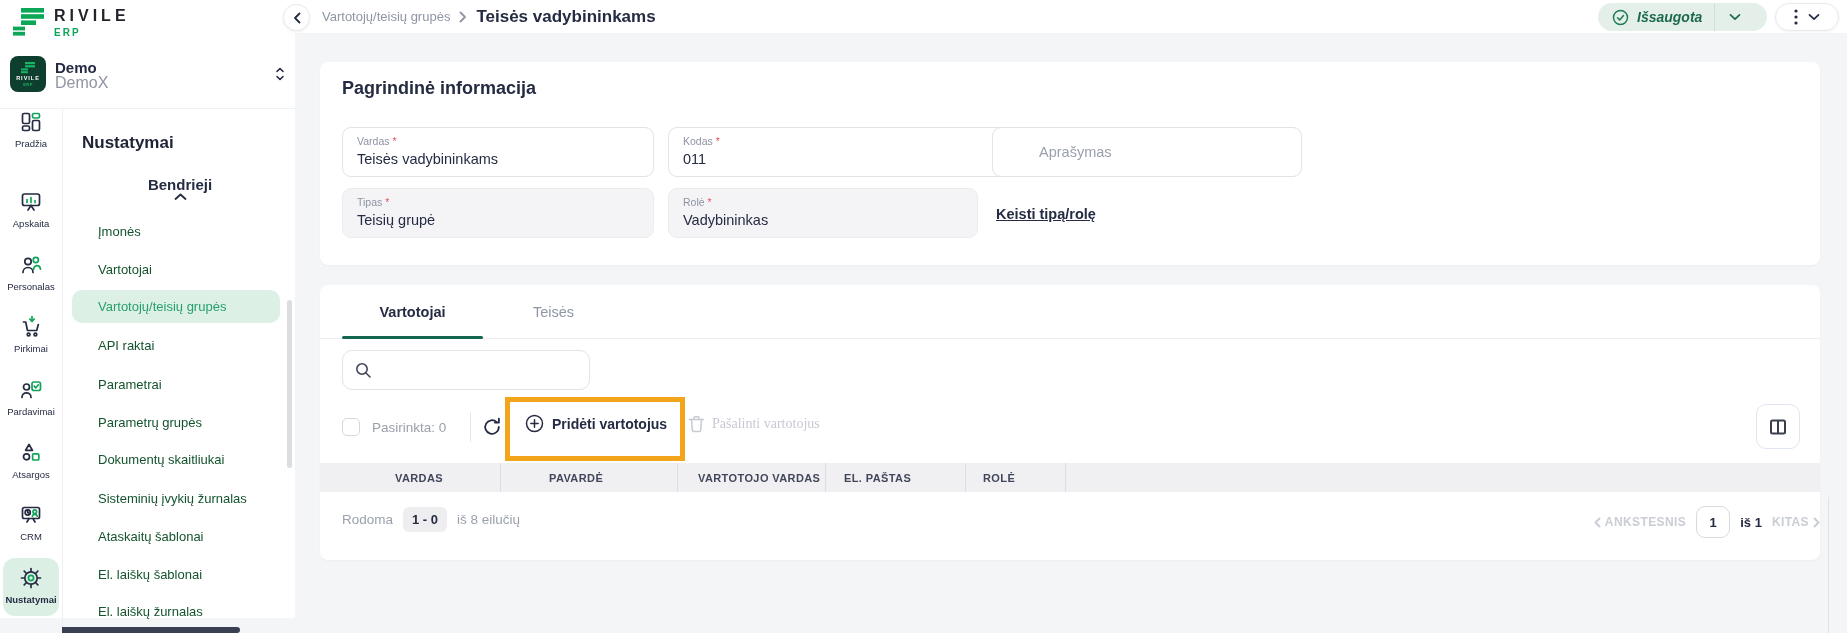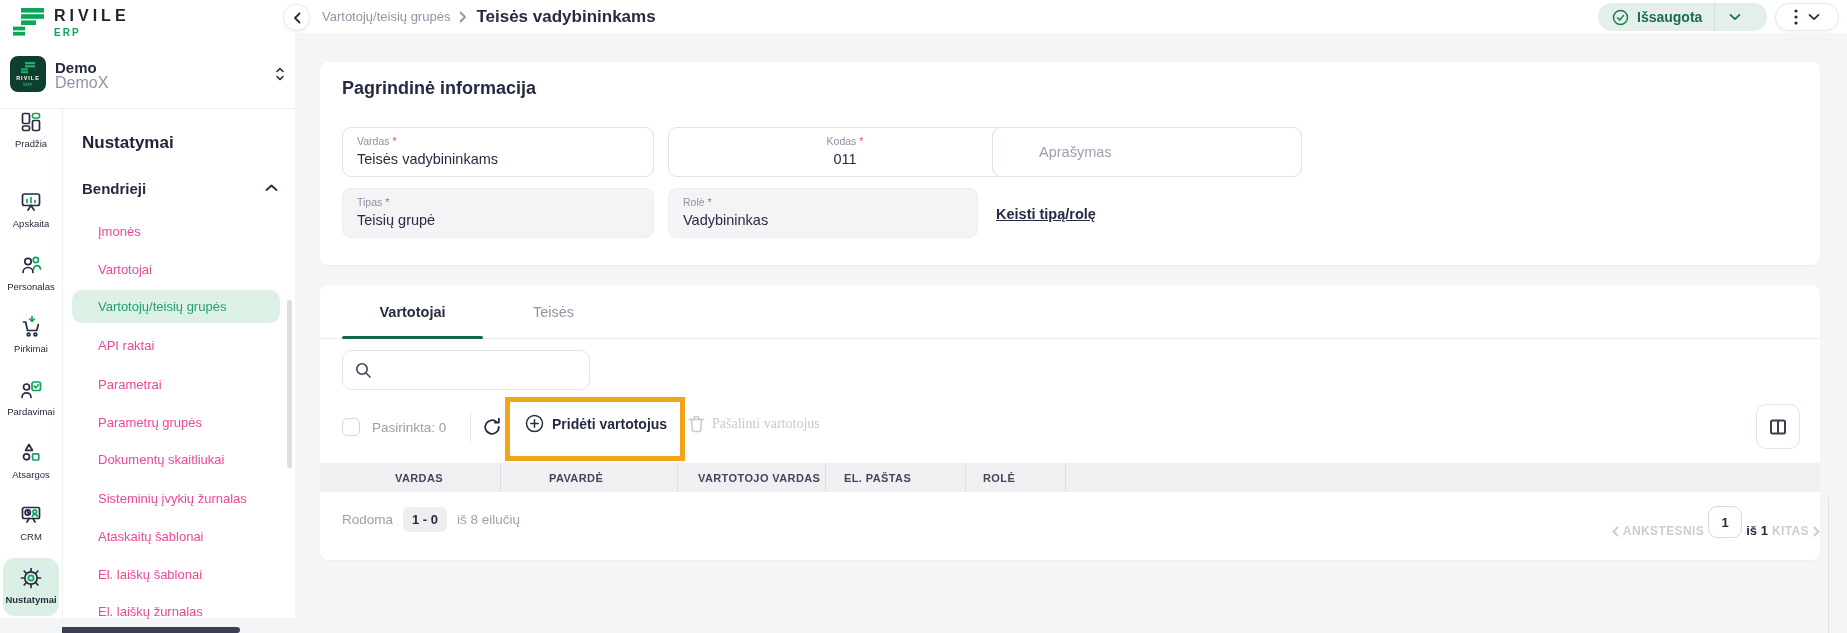--- a/index.html
+++ b/index.html
@@ -25,37 +25,37 @@
   .ws-sort { margin-right:2px; }
 
   
   .rail-item { position:absolute; left:3px; width:56px; height:52px; display:flex; flex-direction:column; align-items:center; justify-content:flex-start; cursor:pointer; }
   .rail-item .lbl { font-size:9.5px; color:#252b42; margin-top:4px; white-space:nowrap; }
   .rail-item.active { background:#dcefe5; border-radius:12px; height:58px; padding-top:8px; }
   .rail-item.active .lbl { font-weight:bold; }
 
   
   .sb-title { position:absolute; left:82px; top:133px; font-size:17px; font-weight:bold; color:#1e2336; }
-  .sb-group { position:absolute; left:82px; top:176px; width:196px; height:24px; display:flex; align-items:center; justify-content:space-between; cursor:pointer; }
+  .sb-group { position:absolute; left:82px; top:176px; width:196px; height:24px; display:flex; align-items:center; justify-content:space-between; cursor:pointer;flex-direction:column; }
   .sb-group .g { font-size:15px; font-weight:bold; color:#252b42; }
-  .sb-item { position:absolute; left:72px; width:208px; height:33px; display:flex; align-items:center; padding-left:26px; font-size:13px; color:#ec4899; cursor:pointer; border-radius:10px; white-space:nowrap; }
+  .sb-item { position:absolute; left:72px; width:208px; height:33px; display:flex; align-items:center; padding-left:26px; font-size:13px; color:#14532d; cursor:pointer; border-radius:10px; white-space:nowrap; }
   .sb-item.active { background:#ddf0e6; color:#27a069; }
   .sb-scrollbar { position:absolute; left:287px; top:300px; width:5px; height:168px; border-radius:3px; background:#dcdee3; }
   .sb-bottom-bar { position:absolute; left:62px; top:627px; width:178px; height:6px; background:#3a4052; border-radius:0 3px 3px 0; }
 
   
   .topbar { position:absolute; left:295px; top:0; width:1552px; height:33px; background:#ffffff; }
   .back-btn { position:absolute; left:283px; top:4px; width:27px; height:27px; border-radius:50%; background:#ffffff; border:1px solid #e9eaee; box-shadow:0 1px 3px rgba(40,45,70,.08); display:flex; align-items:center; justify-content:center; cursor:pointer; z-index:3; }
   .crumb { position:absolute; left:322px; top:0; height:33px; display:flex; align-items:center; gap:9px; }
   .crumb .parent { font-size:13px; color:#8f95a3; cursor:pointer; }
   .crumb .current { font-size:17px; font-weight:bold; color:#252b42; }
 
   .save-pill { position:absolute; left:1598px; top:3px; width:169px; height:28px; background:#e4efe9; border-radius:15px; display:flex; align-items:center; }
   .save-main { display:flex; align-items:center; gap:8px; padding:0 12px 0 14px; height:100%; cursor:pointer; }
-  .save-label { font-size:14px; color:#1d6b4f; font-weight:bold; }
+  .save-label { font-size:14px; color:#1d6b4f; font-weight:bold;font-style:italic; }
   .save-div { width:1px; height:28px; background:#cfe0d7; }
   .save-caret { width:40px; height:100%; display:flex; align-items:center; justify-content:center; cursor:pointer; }
   .more-pill { position:absolute; left:1775px; top:3px; width:64px; height:28px; background:#ffffff; border:1px solid #e8e9ee; border-radius:15px; display:flex; align-items:center; justify-content:center; gap:10px; box-shadow:0 1px 3px rgba(40,45,70,.06); }
   .more-pill .half { cursor:pointer; display:flex; align-items:center; }
 
   
   .card { position:absolute; left:320px; width:1500px; background:#ffffff; border-radius:8px; box-shadow:0 1px 2px rgba(40,45,70,.04); }
   .card1 { top:62px; height:203px; }
   .card2 { top:285px; height:275px; }
   .card-title { position:absolute; left:22px; top:16px; font-size:18px; font-weight:bold; color:#252b42; }
@@ -91,21 +91,21 @@
   .cols-btn { position:absolute; left:1436px; top:119px; width:44px; height:45px; border:1px solid #dfe5f1; border-radius:10px; background:#fff; display:flex; align-items:center; justify-content:center; cursor:pointer; }
 
   
   .thead { position:absolute; left:0; top:178px; width:1500px; height:29px; background:#f0f0f3; display:flex; }
   .th { height:100%; display:flex; align-items:center; font-size:11px; font-weight:bold; color:#41465a; letter-spacing:.4px; border-right:1px solid #dddee3; white-space:nowrap; }
   .th:last-child { border-right:none; }
 
   
   .pg-left { position:absolute; left:22px; top:222px; display:flex; align-items:center; gap:10px; font-size:13.5px; color:#9aa0ac; }
   .pg-chip { background:#eeeef1; border-radius:6px; padding:5px 9px; font-size:13px; font-weight:bold; color:#252b42; }
-  .pg-right { position:absolute; right:0; top:221px; display:flex; align-items:flex-end; gap:4px; padding-right:0; }
+  .pg-right { position:absolute; right:0; top:221px; display:flex; align-items:center; gap:10px; padding-right:0; }
   .pg-nav { display:flex; align-items:center; gap:4px; font-size:12px; font-weight:bold; color:#c9cdd4; letter-spacing:.4px; cursor:default; }
   .pg-input { width:34px; height:32px; border:1px solid #d8dade; border-radius:9px; text-align:center; font-size:13px; font-weight:bold; color:#252b42; font-family:"Liberation Sans", sans-serif; outline:none; background:#fff; }
   .pg-of { font-size:13px; font-weight:bold; color:#252b42; white-space:nowrap; }
 
   .right-line { position:absolute; left:1828px; top:497px; width:1px; height:136px; background:#e2e3e7; }
 
   svg { display:block; }
 </style>
 </head>
 <body>
@@ -344,21 +344,21 @@
   </div>
 
   <div class="card card1">
     <div class="card-title">Pagrindinė informacija</div>
 
     <div class="field" style="left:22px; top:65px; width:312px;">
       <span class="flabel"><span>Vardas</span> <i class="req">*</i></span>
       <span class="fvalue">Teisės vadybininkams</span>
     </div>
 
-    <div class="field" style="left:348px; top:65px; width:354px;text-align:center;">
+    <div class="field" style="left:348px; top:65px; width:354px;">
       <span class="flabel"><span>Kodas</span> <i class="req">*</i></span>
       <span class="fvalue">011</span>
     </div>
 
     <div class="field placeholder-only" style="left:672px; top:65px; width:310px;">
       <span class="ph">Aprašymas</span>
     </div>
 
     <div class="field disabled" style="left:22px; top:126px; width:312px;">
       <span class="flabel"><span>Tipas</span> <i class="req">*</i></span>

